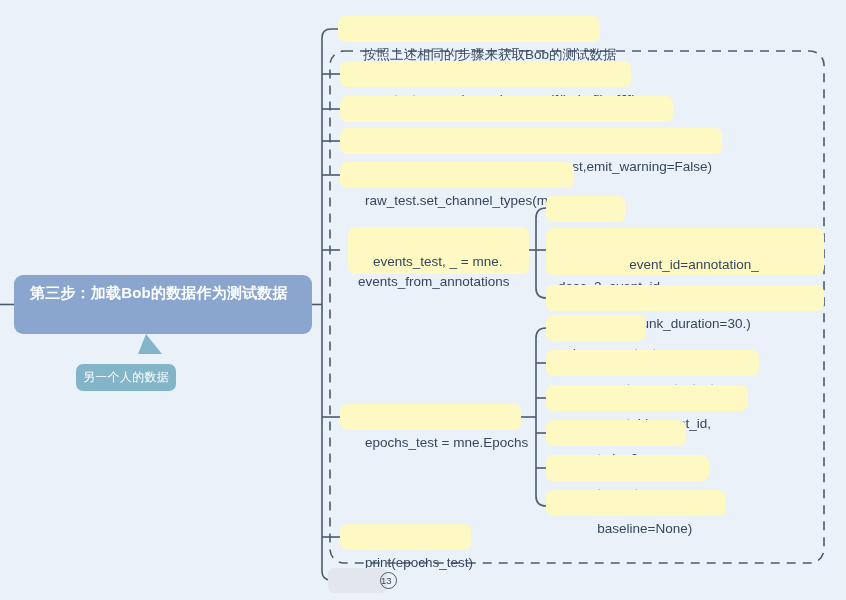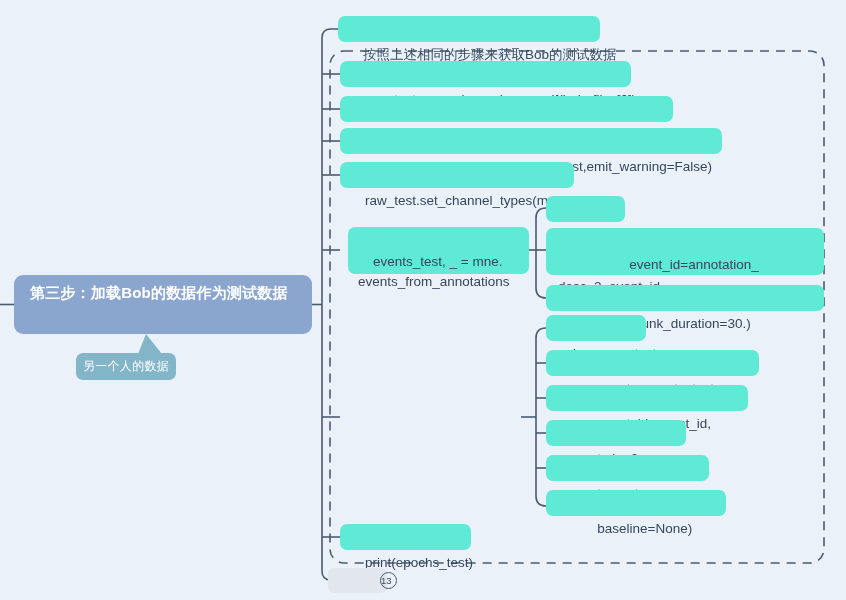--- a/index.html
+++ b/index.html
@@ -40,21 +40,21 @@
     font-size: 15px;
     font-weight: bold;
     line-height: 21px;
     letter-spacing: 0.2px;
   }
 
   
   .callout {
     position: absolute;
     left: 76px;
-    top: 353px;
+    top: 364px;
     width: 100px;
     height: 27px;
     background: #83b5c9;
     border-radius: 7px;
     box-sizing: border-box;
     color: #ffffff;
     font-size: 12px;
     line-height: 27px;
     text-align: center;
     letter-spacing: 0.3px;
@@ -65,21 +65,21 @@
     top: 334px;
     width: 0; height: 0;
     border-left: 8px solid transparent;
     border-right: 16px solid transparent;
     border-bottom: 20px solid #83b5c9;
   }
 
   
   .pill {
     position: absolute;
-    background: #5eead4;
+    background: #fef9c3;
     border-radius: 7px;
     box-sizing: border-box;
     color: #36465c;
     font-size: 13.5px;
     white-space: pre;
   }
   .pill.one {
     padding: 0 10px;
     line-height: 26px;
     height: 26px;
@@ -214,20 +214,23 @@
 
   <div class="pill wide2" style="left:546px; top:228px; width:278px;">
     <span>               event_id=annotation_
 desc_2_event_id,</span>
   </div>
 
   <div class="pill one" style="left:546px; top:285px; width:278px;">
     <span>               chunk_duration=30.)</span>
   </div>
 
+  <div class="pill one" style="left:340px; top:404px; width:181px;">
+    <span>epochs_test = mne.Epochs</span>
+  </div>
 
   <div class="pill one" style="left:546px; top:315px; width:100px;">
     <span>(raw=raw_test,</span>
   </div>
 
   <div class="pill one" style="left:546px; top:350px; width:213px;">
     <span>       events=events_test,</span>
   </div>
 
   <div class="pill one" style="left:546px; top:385px; width:202px;">

